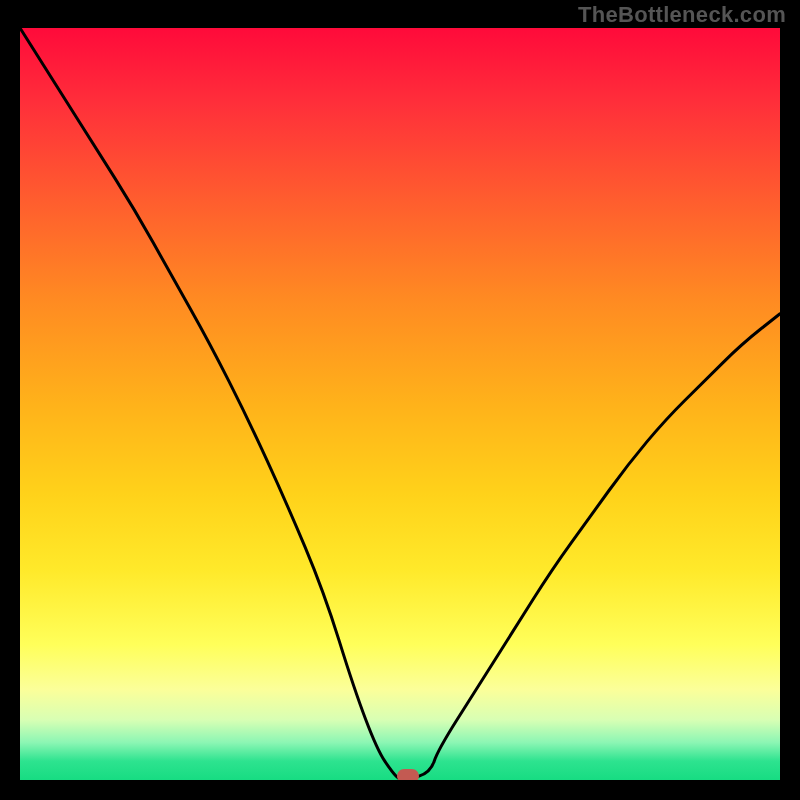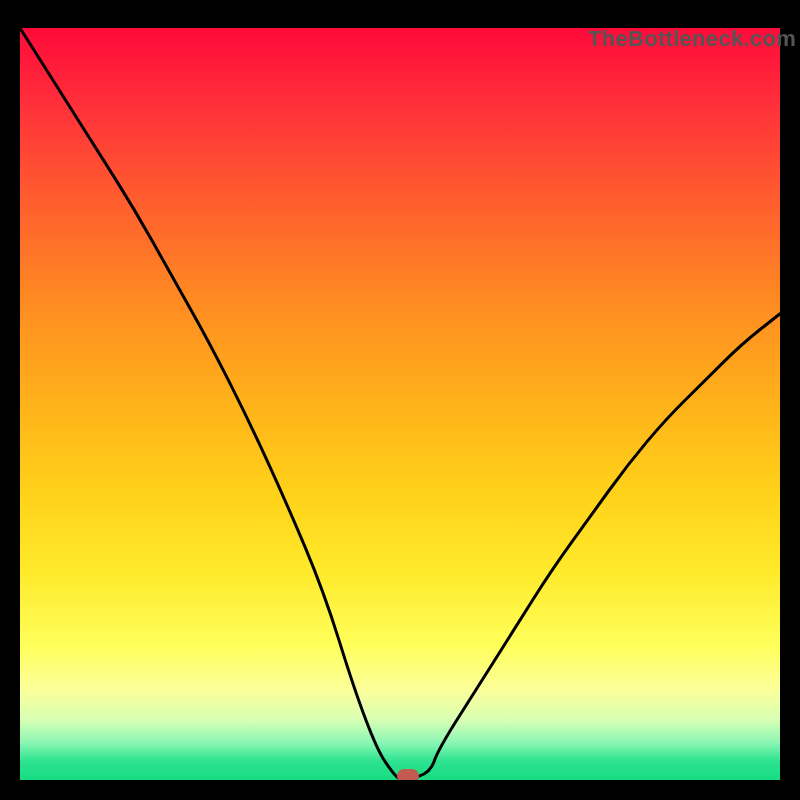--- a/index.html
+++ b/index.html
@@ -13,27 +13,26 @@
   }
   .frame {
     position: relative;
     width: 800px;
     height: 800px;
     background: #000;
   }
   .attribution {
     position: absolute;
     top: 2px;
-    right: 4px;
+    right: 14px;
     color: #555;
     font-size: 22px;
     font-weight: 600;
     letter-spacing: 0.3px;
     z-index: 30;
-    margin-top: 24px;
   }
   .plot-area {
     position: absolute;
     left: 20px;
     top: 28px;
     width: 760px;
     height: 752px;
     overflow: hidden;
   }
   .gradient {

